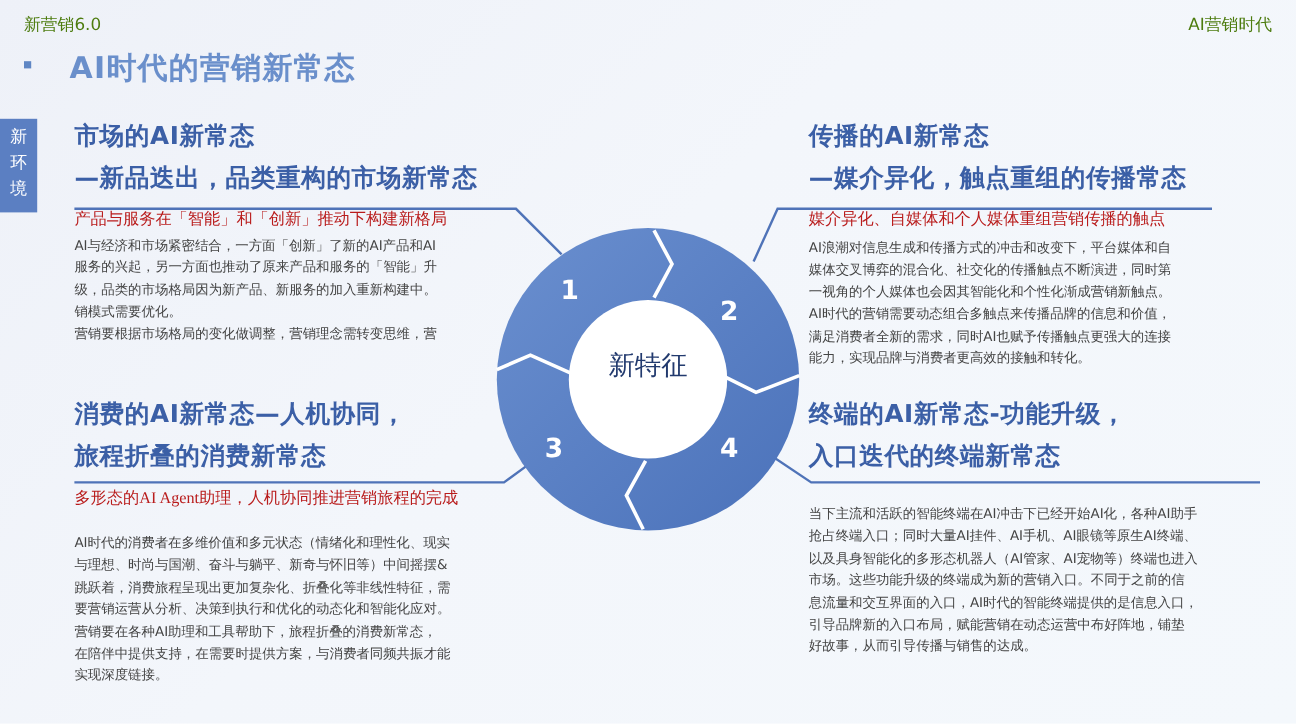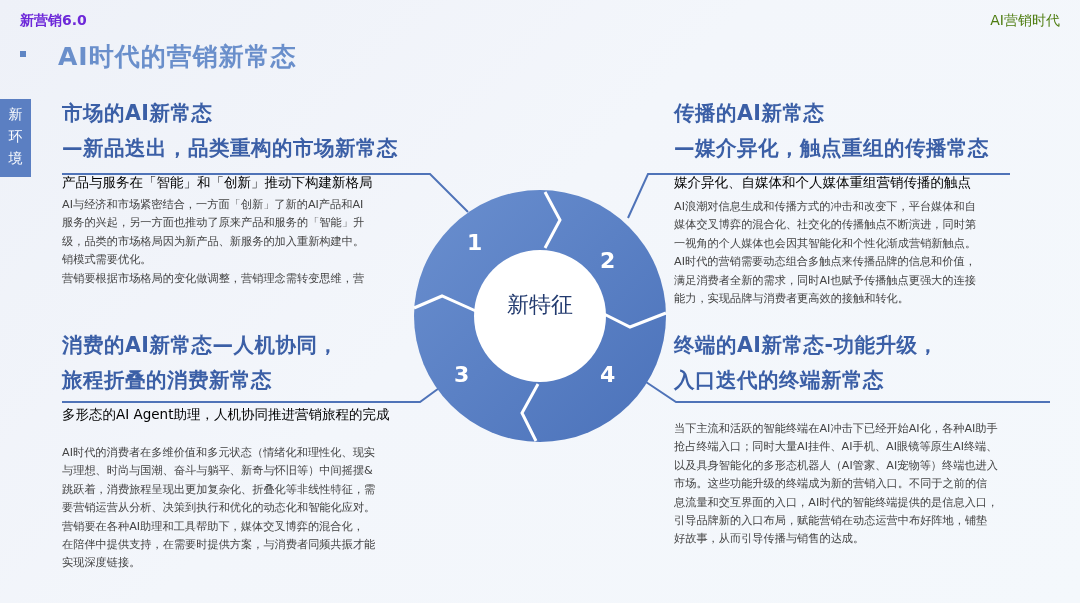--- a/index.html
+++ b/index.html
@@ -4,31 +4,31 @@
 <style>
   * { box-sizing: border-box; margin: 0; padding: 0; }
   html, body { width: 1080px; height: 603px; overflow: hidden; }
   body {
     position: relative;
     font-family: "DejaVu Sans", "Liberation Sans", sans-serif;
     background: linear-gradient(135deg, #eef1f8 0%, #f3f6fb 45%, #f4f8fc 100%);
     color: #333;
   }
   .abs { position: absolute; }
-  .brand-left { left: 20px; top: 12px; font-size: 14px; color: #6d28d9; font-weight: bold; }
+  .brand-left { left: 20px; top: 12px; font-size: 14px; color: #4d7c0f; }
   .brand-right { right: 20px; top: 12px; font-size: 14px; color: #4d7c0f; }
   .bullet { left: 20px; top: 51px; width: 6px; height: 6px; background: #5f86c4; }
   .page-title { left: 58px; top: 40px; font-size: 25px; font-weight: bold; color: #6a8fcb; letter-spacing: 1px; }
   .tag {
     left: 0; top: 99px; width: 31px; height: 78px; background: #5b7fc2;
     color: #fff; font-size: 14px; line-height: 22px; text-align: center; padding-top: 4px;
   }
   .tag span { display: block; }
   .sec-title { font-size: 20.5px; font-weight: bold; color: #3b5fa6; line-height: 35px; letter-spacing: 0.5px; white-space: nowrap; }
-  .sec-sub { font-size: 13.5px; color: #000000; white-space: nowrap; }
+  .sec-sub { font-size: 13.5px; color: #b91c1c; white-space: nowrap; font-family: Liberation Serif, serif; }
   .sec-body { font-size: 11.2px; color: #444; line-height: 18.4px; }
   .sec-body p { white-space: nowrap; }
   svg.diagram { position: absolute; left: 0; top: 0; }
   .ring-num { position: absolute; color: #fff; font-size: 22px; font-weight: bold; }
   .center-label { position: absolute; left: 472px; top: 290px; width: 136px; text-align: center; font-size: 22px; color: #223a6e; }
 </style>
 </head>
 <body>
 
 <div class="abs brand-left">新营销6.0</div>
@@ -103,21 +103,21 @@
 
 <div class="abs" style="left:62px;top:328px;">
   <div class="sec-title">消费的AI新常态—人机协同，</div>
   <div class="sec-title">旅程折叠的消费新常态</div>
   <div class="sec-sub" style="margin-top:8px;">多形态的AI Agent助理，人机协同推进营销旅程的完成</div>
   <div class="sec-body" style="margin-top:20px;">
     <p>AI时代的消费者在多维价值和多元状态（情绪化和理性化、现实</p>
     <p>与理想、时尚与国潮、奋斗与躺平、新奇与怀旧等）中间摇摆&amp;</p>
     <p>跳跃着，消费旅程呈现出更加复杂化、折叠化等非线性特征，需</p>
     <p>要营销运营从分析、决策到执行和优化的动态化和智能化应对。</p>
-    <p>营销要在各种AI助理和工具帮助下，媒体交叉博弈的混合化，</p>
+    <p>营销要在各种AI助理和工具帮助下，旅程折叠的消费新常态，</p>
     <p>在陪伴中提供支持，在需要时提供方案，与消费者同频共振才能</p>
     <p>实现深度链接。</p>
   </div>
 </div>
 
 <div class="abs" style="left:674px;top:328px;">
   <div class="sec-title">终端的AI新常态-功能升级，</div>
   <div class="sec-title">入口迭代的终端新常态</div>
   <div class="sec-body" style="margin-top:22px;">
     <p>当下主流和活跃的智能终端在AI冲击下已经开始AI化，各种AI助手</p>

